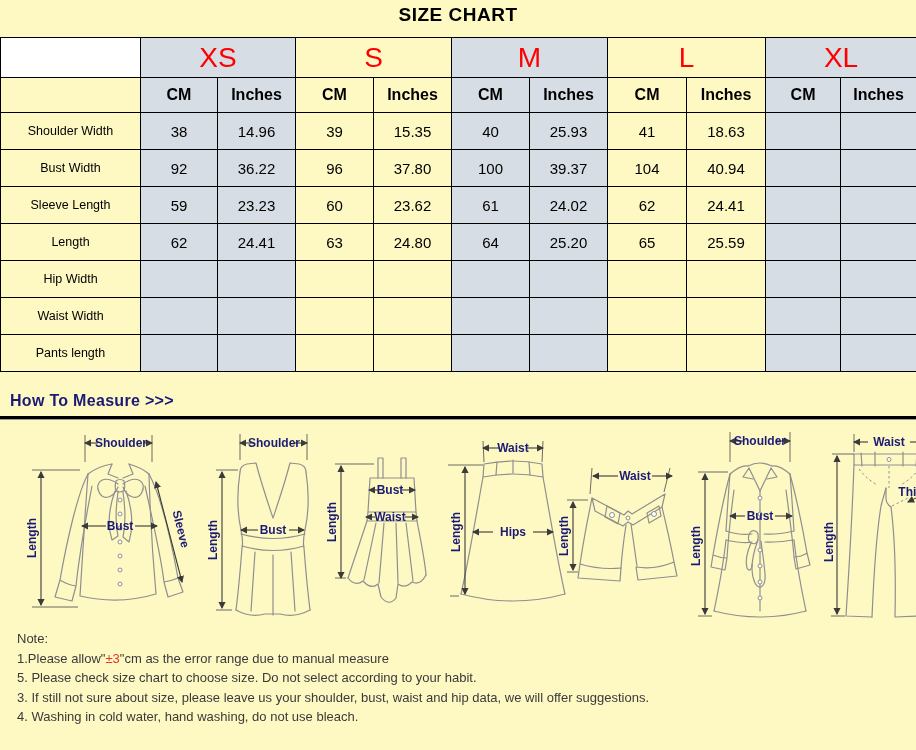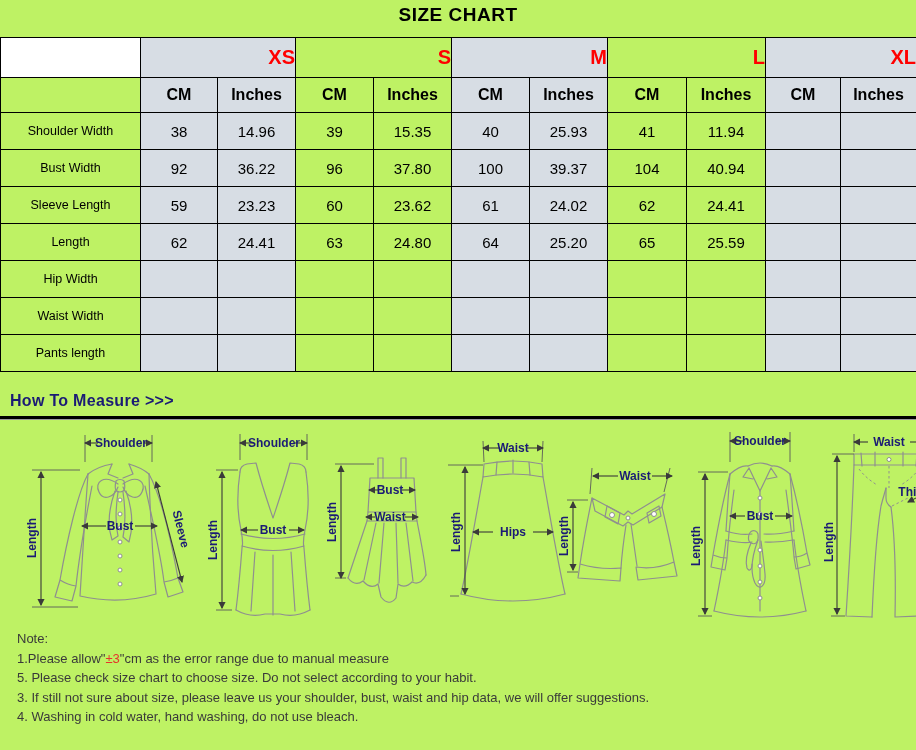--- a/index.html
+++ b/index.html
@@ -1,23 +1,23 @@
 <!DOCTYPE html>
 <html><head>
 <meta charset="utf-8">
 <style>
   html,body{margin:0;padding:0;background:#fff;}
-  .page{position:relative;width:916px;height:750px;background:#bef264;overflow:hidden;
+  .page{position:relative;width:916px;height:750px;background:#fef9c3;overflow:hidden;
         font-family:"Liberation Sans",sans-serif;color:#000;}
   .title{position:absolute;top:4px;left:0;width:916px;text-align:center;
          font-size:19px;font-weight:bold;letter-spacing:.5px;}
   table.size-table{position:absolute;top:37px;left:0;width:916px;border-collapse:collapse;table-layout:fixed;}
   table.size-table td{border:1px solid #000;text-align:center;vertical-align:middle;padding:0;}
   td.sh{background:#d7dde4;}
-  tr.size-row td{height:39px;font-size:20px;font-weight:bold;color:#ff0000;text-align:right;}
+  tr.size-row td{height:39px;font-size:28px;font-weight:normal;color:#ff0000;}
   tr.size-row td.corner{background:#fff;}
   tr.units-row td{height:34px;font-size:16px;font-weight:bold;color:#000;}
   tbody td{height:36px;font-size:15px;}
   tbody td.rowlabel{font-size:12.5px;}
   .measure-head{position:absolute;top:392px;left:10px;font-size:16px;font-weight:bold;
                 color:#1b1b75;letter-spacing:.3px;}
   .divider{position:absolute;top:416px;left:0;width:916px;height:0;
            border-top:3px solid #000;border-bottom:1px solid #9a9a9a;}
   .figures{position:absolute;top:428px;left:0;width:916px;height:202px;margin-left:16px;}
   .figures svg{position:absolute;overflow:visible;}
@@ -77,21 +77,21 @@
     <tbody>
       <tr>
         <td class="rowlabel">Shoulder Width</td>
         <td class="sh">38</td>
         <td class="sh">14.96</td>
         <td>39</td>
         <td>15.35</td>
         <td class="sh">40</td>
         <td class="sh">25.93</td>
         <td>41</td>
-        <td>11.94</td>
+        <td>18.63</td>
         <td class="sh"></td>
         <td class="sh"></td>
       </tr>
       <tr>
         <td class="rowlabel">Bust Width</td>
         <td class="sh">92</td>
         <td class="sh">36.22</td>
         <td>96</td>
         <td>37.80</td>
         <td class="sh">100</td>

